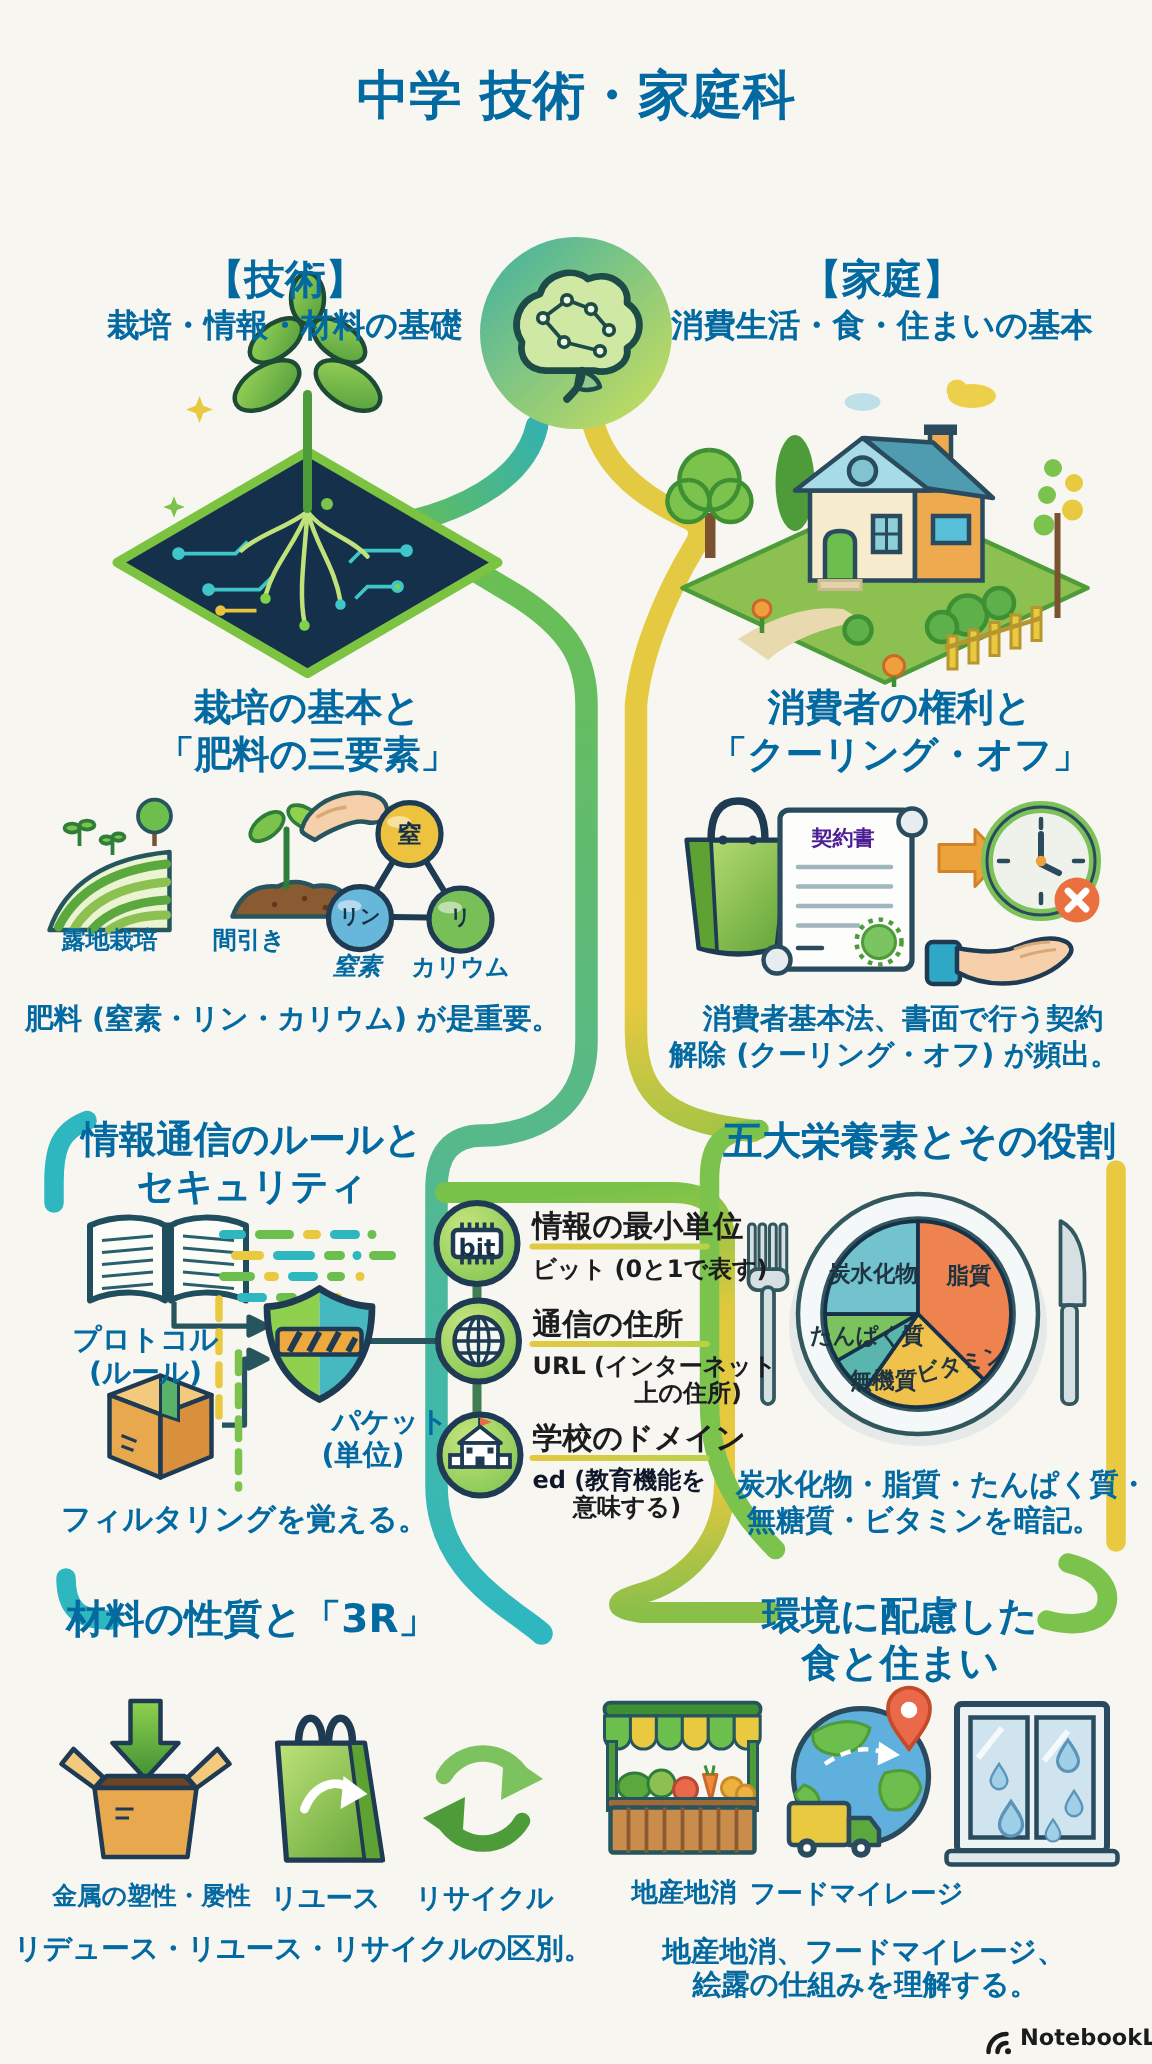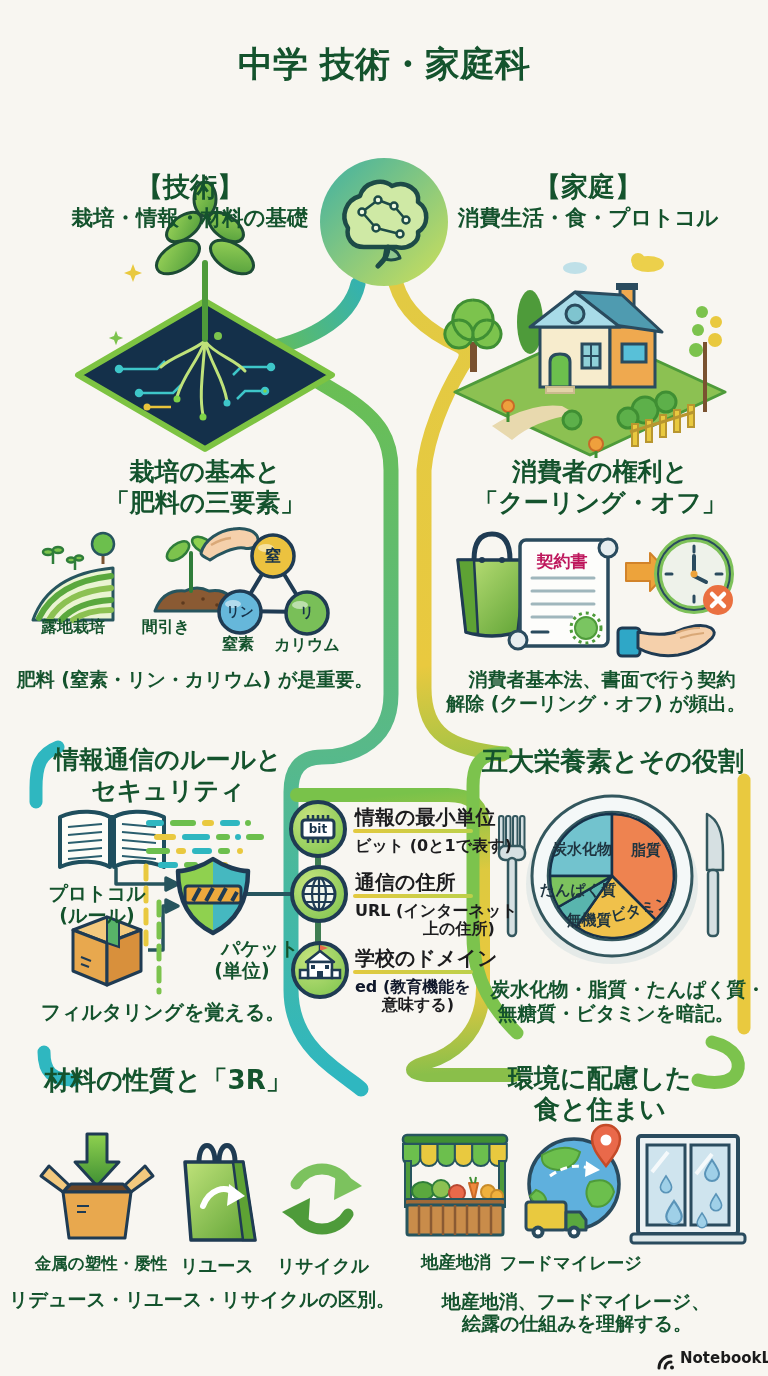--- a/index.html
+++ b/index.html
@@ -1,20 +1,20 @@
 <!DOCTYPE html>
 <html><head>
 <meta charset="utf-8">
 <style>
   html,body{margin:0;padding:0;background:#e9e9e9;}
   .canvas{position:relative;width:768px;height:1376px;background:#f8f6f1;overflow:hidden;
           font-family:"DejaVu Sans","Liberation Sans",sans-serif;}
   svg.layer{position:absolute;left:0;top:0;}
   .t{position:absolute;transform:translateX(-50%);white-space:nowrap;font-weight:800;
-     color:#14532d;text-align:center;line-height:1.22;}
+     color:#0369a1;text-align:center;line-height:1.22;}
   .tl{position:absolute;white-space:nowrap;font-weight:800;color:#20313c;line-height:1.15;}
   .u{position:absolute;height:4px;border-radius:2px;background:linear-gradient(90deg,#e3c93f,#bcd04a);}
   .rot{transform:translateX(-50%) rotate(-14deg);}
 </style>
 </head>
 <body>
 
 <div class="canvas">
 
 <svg class="layer" width="768" height="1376" viewBox="0 0 768 1376">
@@ -472,48 +472,48 @@
   <path d="M9,16 A6,6 0 0 1 15,10" fill="none" stroke="#1b1b1b" stroke-width="3" stroke-linecap="round"></path>
   <circle cx="16" cy="15.5" r="2" fill="#1b1b1b"></circle>
 </g>
 </svg>
 
 <div class="t" style="left:384px;top:43px;font-size:35px;">中学 技術・家庭科</div>
 
 <div class="t" style="left:190px;top:171px;font-size:27px;">【技術】</div>
 <div class="t" style="left:190px;top:205px;font-size:21.5px;">栽培・情報・材料の基礎</div>
 <div class="t" style="left:588px;top:171px;font-size:27px;">【家庭】</div>
-<div class="t" style="left:588px;top:205px;font-size:21.5px;">消費生活・食・プロトコル</div>
+<div class="t" style="left:588px;top:205px;font-size:21.5px;">消費生活・食・住まいの基本</div>
 
 <div class="t" style="left:205px;top:457px;font-size:25px;">栽培の基本と</div>
 <div class="t" style="left:205px;top:488px;font-size:25px;">「肥料の三要素」</div>
 <div class="t" style="left:73px;top:617px;font-size:16px;">露地栽培</div>
 <div class="t" style="left:166px;top:617px;font-size:16px;">間引き</div>
 <div class="t" style="left:273px;top:546px;font-size:16px;color:#16324a;">窒</div>
 <div class="t" style="left:240px;top:603px;font-size:13.5px;color:#16324a;">リン</div>
 <div class="t" style="left:307px;top:604px;font-size:14px;color:#16324a;">リ</div>
-<div class="t" style="left:238px;top:634px;font-size:16px;">窒素</div>
+<div class="t" style="left:238px;top:634px;font-size:16px;font-style:italic;">窒素</div>
 <div class="t" style="left:307px;top:635px;font-size:16px;">カリウム</div>
 <div class="t" style="left:195px;top:668px;font-size:19px;">肥料 (窒素・リン・カリウム) が是重要。</div>
 
 <div class="t" style="left:600px;top:457px;font-size:25px;">消費者の権利と</div>
 <div class="t" style="left:600px;top:488px;font-size:25px;">「クーリング・オフ」</div>
-<div class="t" style="left:562px;top:551px;font-size:17px;color:#be185d;">契約書</div>
+<div class="t" style="left:562px;top:551px;font-size:14px;color:#4c1d95;">契約書</div>
 <div class="t" style="left:602px;top:668px;font-size:19px;">消費者基本法、書面で行う契約</div>
 <div class="t" style="left:596px;top:692px;font-size:19px;">解除 (クーリング・オフ) が頻出。</div>
 
 <div class="t" style="left:168px;top:745px;font-size:25px;">情報通信のルールと</div>
 <div class="t" style="left:168px;top:776px;font-size:25px;">セキュリティ</div>
 <div class="t" style="left:97px;top:882px;font-size:19px;">プロトコル</div>
 <div class="t" style="left:97px;top:904px;font-size:19px;">(ルール)</div>
 <div class="t" style="left:214px;top:937px;font-size:19px;margin-left:46px;">パケット</div>
 <div class="t" style="left:214px;top:959px;font-size:19px;margin-left:28px;">(単位)</div>
 <div class="t" style="left:163px;top:1000px;font-size:20px;">フィルタリングを覚える。</div>
 
-<div class="t" style="left:318px;top:822px;font-size:12px;color:#16324a;">bit</div>
+<div class="t" style="left:318px;top:822px;font-size:16px;color:#16324a;">bit</div>
 <div class="tl" style="left:355px;top:806px;font-size:20px;color:#1c1c1e;">情報の最小単位</div>
 <div class="u" style="left:353px;top:829px;width:120px;"></div>
 <div class="tl" style="left:355px;top:837px;font-size:16px;color:#1c1c1e;">ビット (0と1で表す)</div>
 <div class="tl" style="left:355px;top:871px;font-size:20px;color:#1c1c1e;">通信の住所</div>
 <div class="u" style="left:353px;top:894px;width:120px;"></div>
 <div class="tl" style="left:355px;top:902px;font-size:16px;color:#1c1c1e;">URL (インターネット</div>
 <div class="tl" style="left:383px;top:920px;font-size:16px;color:#1c1c1e;margin-left:40px;">上の住所)</div>
 <div class="tl" style="left:355px;top:947px;font-size:20px;color:#1c1c1e;">学校のドメイン</div>
 <div class="u" style="left:353px;top:970px;width:120px;"></div>
 <div class="tl" style="left:355px;top:978px;font-size:16px;color:#0f172a;">ed (教育機能を</div>

